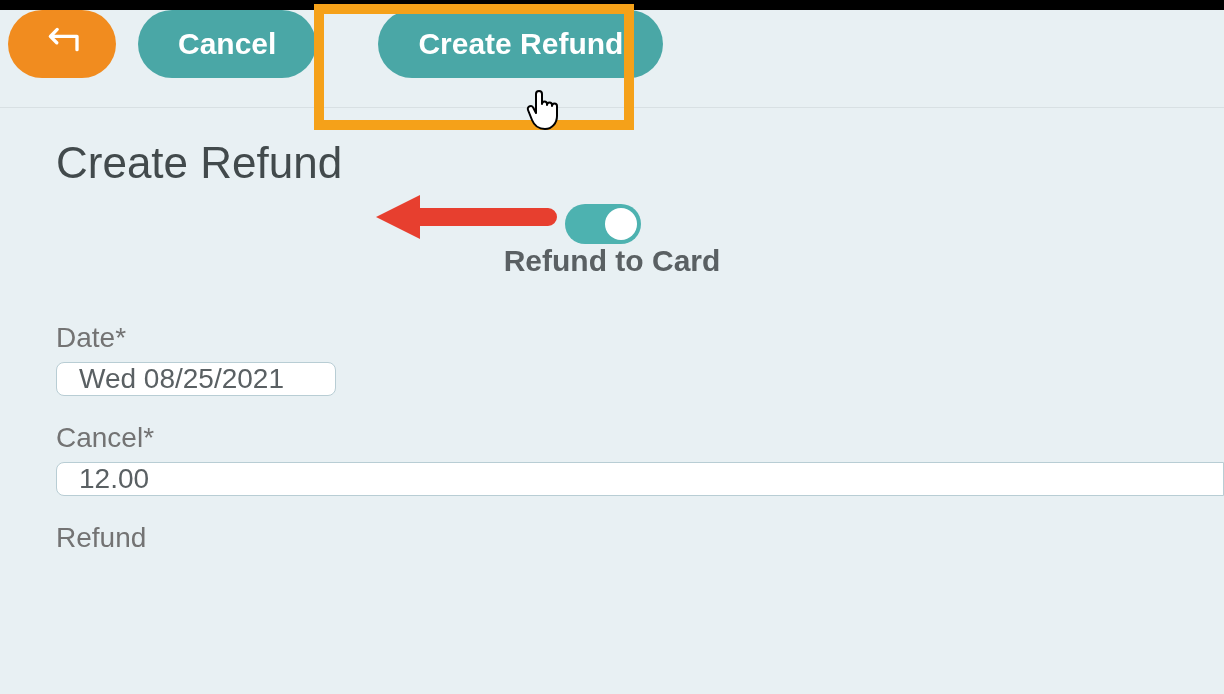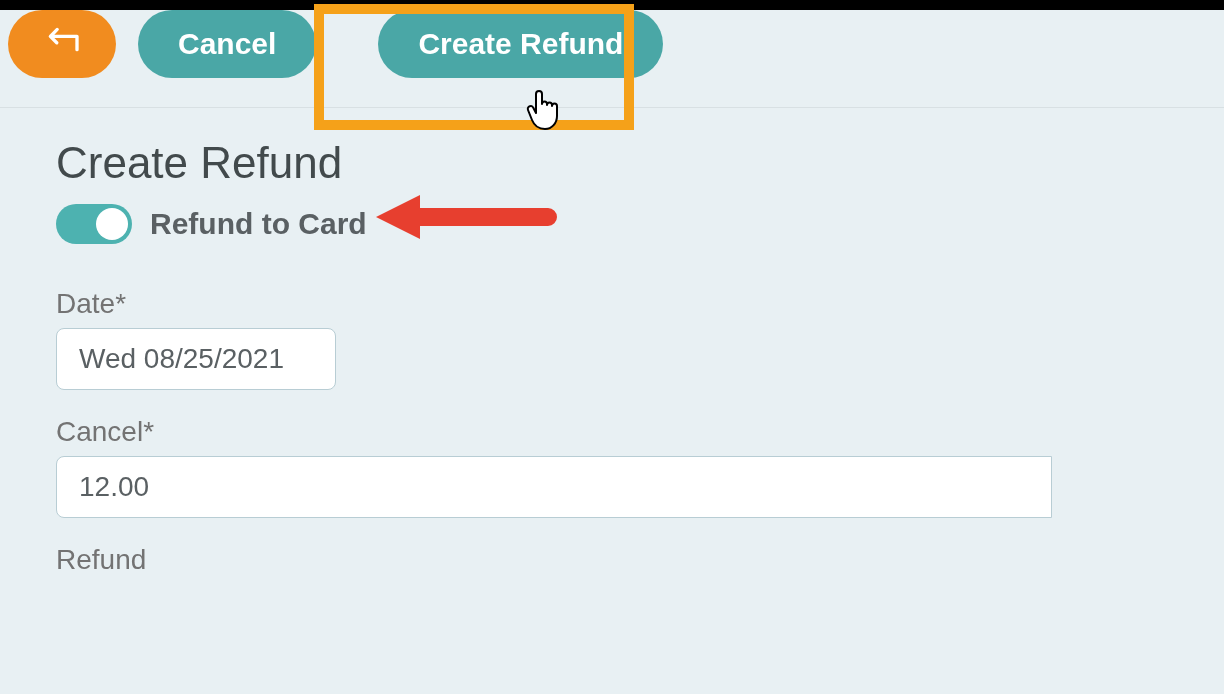--- a/index.html
+++ b/index.html
@@ -79,20 +79,21 @@
   .page-title {
     font-size: 44px;
     font-weight: 400;
     color: #424a4c;
     margin: 0 0 16px 0;
   }
   .toggle-row {
     display: flex;
     align-items: center;
     margin-bottom: 44px;
+    flex-direction: column;
   }
   .toggle {
     width: 76px;
     height: 40px;
     border-radius: 40px;
     background: #4db2b0;
     position: relative;
     cursor: pointer;
     margin-right: 18px;
   }
@@ -124,26 +125,26 @@
     color: #737373;
     font-weight: 400;
     margin-bottom: 8px;
   }
   .form-input {
     border: 1px solid #b8cdd4;
     border-radius: 8px;
     background: #fff;
     font-size: 28px;
     color: #5a6063;
-    padding: 14px 22px;
+    padding: 0 22px;
     outline: none;
     font-family: inherit;
   }
   .date-input { width: 280px; }
-  .wide-input { width: 996px; border-top-right-radius: 0; border-bottom-right-radius: 0; }
+  .wide-input { width: 1168px; border-top-right-radius: 0; border-bottom-right-radius: 0; }
 </style>
 </head>
 <body>
 
 <div class="topbar-black"></div>
 
 <div class="toolbar">
   <button class="back-btn">
     <span>
       <svg viewBox="0 0 24 24">

